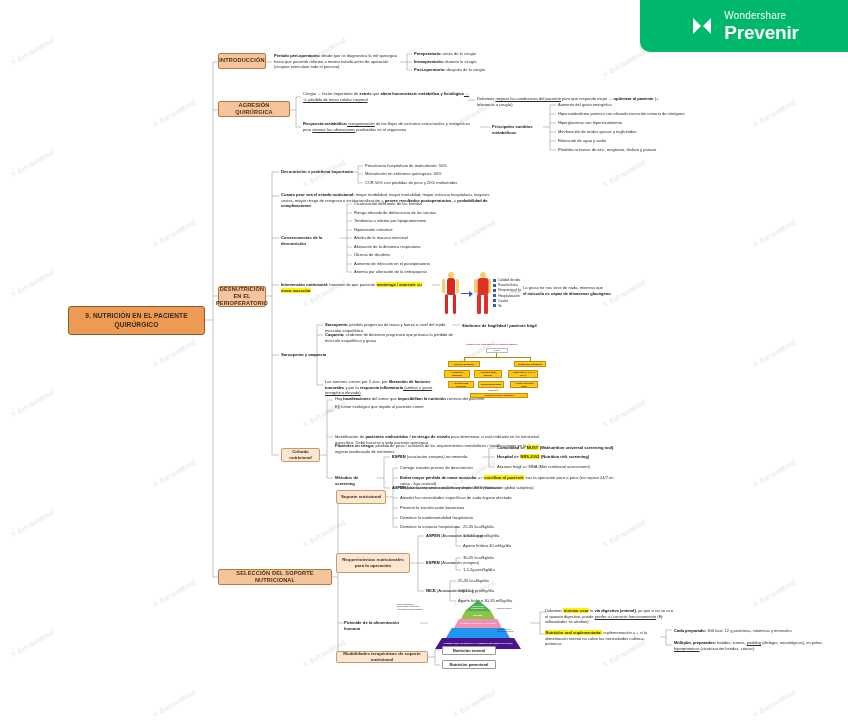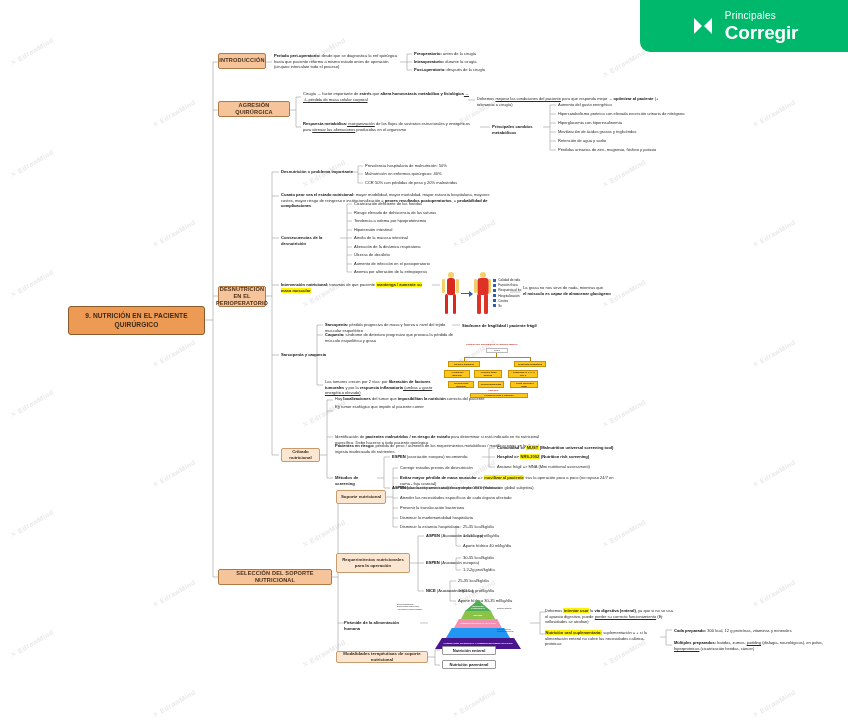--- a/index.html
+++ b/index.html
@@ -300,22 +300,22 @@
     </g>
   </svg>
 
   <div class="badge">
     <div class="logo">
       <svg width="24" height="24" viewBox="0 0 24 24">
         <path d="M3 4 L3 20 L11 12 L3 4 Z M21 4 L21 20 L13 12 L21 4 Z" fill="#fff"></path>
       </svg>
     </div>
     <div class="txt">
-      <div class="t1">Principales</div>
-      <div class="t2">Corregir</div>
+      <div class="t1">Wondershare</div>
+      <div class="t2">Prevenir</div>
     </div>
   </div>
 
   <div class="node root" style="left:68px;top:306px;width:137px;height:29px;">9. NUTRICIÓN EN EL PACIENTE QUIRÚRGICO</div>
 
   <div class="node lvl1" style="left:218px;top:53px;width:48px;height:16px;">INTRODUCCIÓN</div>
   <div class="node lvl1" style="left:218px;top:101px;width:72px;height:16px;">AGRESIÓN QUIRÚRGICA</div>
   <div class="node lvl1" style="left:218px;top:286px;width:48px;height:21px;">DESNUTRICIÓN EN EL PERIOPERATORIO</div>
   <div class="node lvl1" style="left:218px;top:569px;width:114px;height:16px;">SELECCIÓN DEL SOPORTE NUTRICIONAL</div>
 

